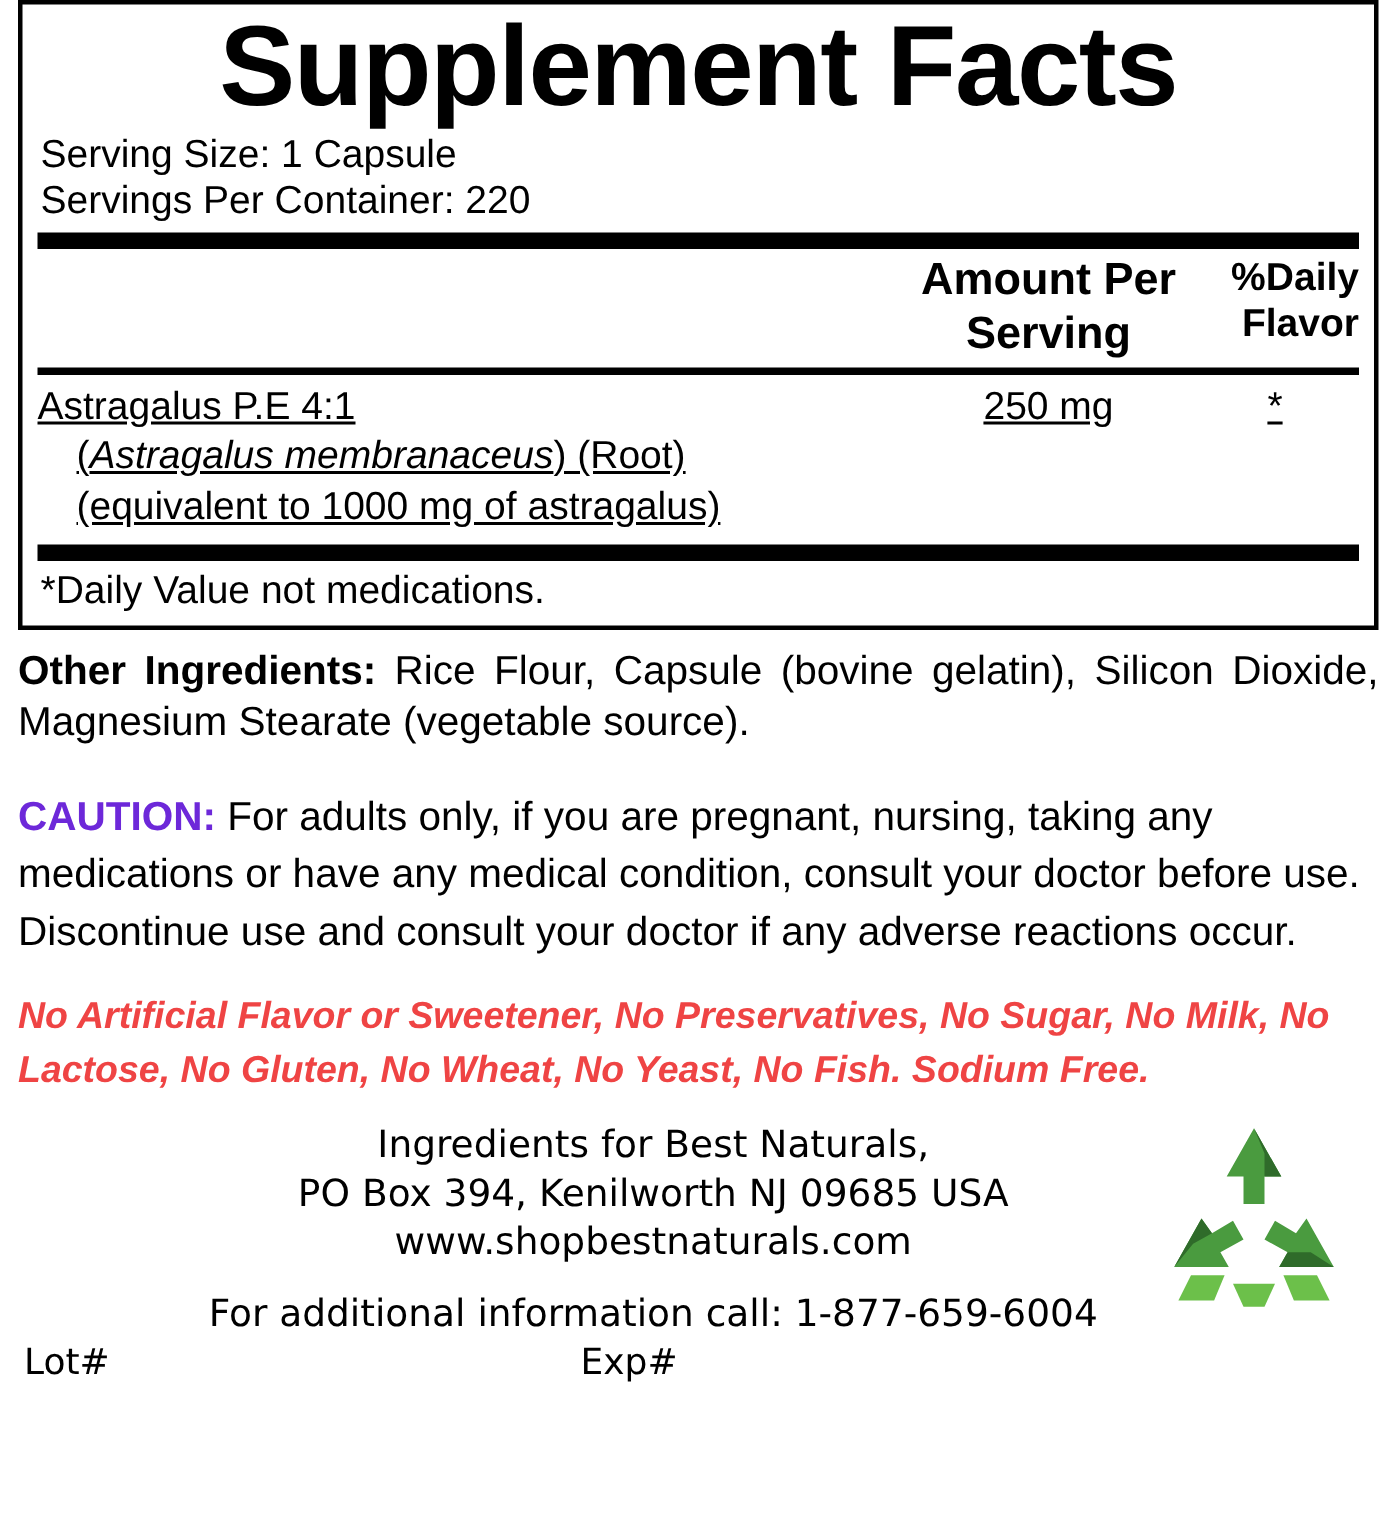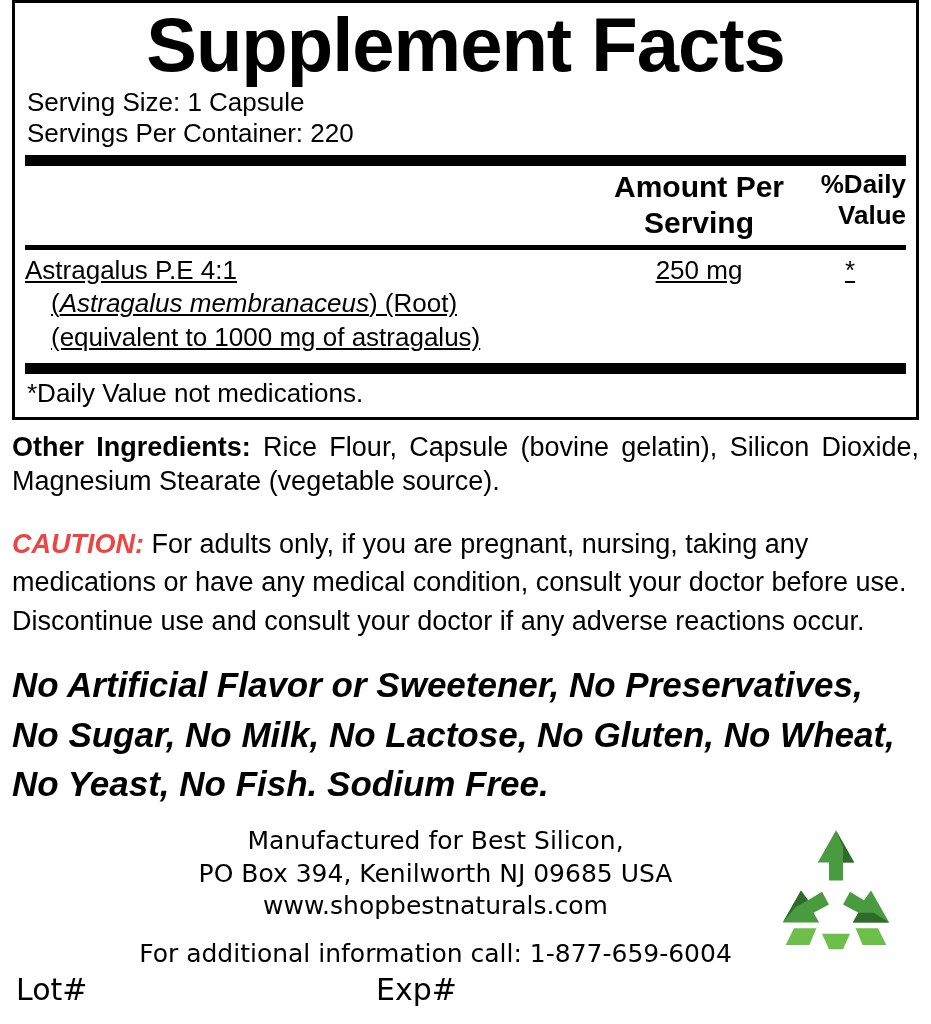--- a/index.html
+++ b/index.html
@@ -115,30 +115,29 @@
 
   
   .caution {
     font-size: 27px;
     line-height: 1.42;
     margin-top: 26px;
     text-align: left;
   }
   .caution .lbl {
     font-weight: bold;
+    color: #6d28d9;
+  }
+
+  
+  .claims {
+    font-size: 25px;
+    font-style: italic;
+    font-weight: bold;
     color: #ef4444;
-    font-style: italic;
-  }
-
-  
-  .claims {
-    font-size: 35px;
-    font-style: italic;
-    font-weight: bold;
-    color: #000000;
     line-height: 1.42;
     margin-top: 20px;
   }
 
   
   .footer {
     margin-top: 16px;
     position: relative;
   }
   .footer-lines {
@@ -151,24 +150,25 @@
   .footer-call {
     text-align: center;
     font-size: 25px;
     line-height: 1.3;
     font-family: "DejaVu Sans", sans-serif;
     padding-right: 60px;
     margin-top: 15px;
   }
   .lot-row {
     display: flex;
-    font-size: 30px;
+    font-size: 24px;
     font-family: "DejaVu Sans", sans-serif;
     margin-top: 2px;
     padding-left: 4px;
+    gap: 11px;
   }
   .lot-row .lot { width: 360px; }
   .recycle {
     position: absolute;
     right: 8px;
     top: -6px;
     width: 150px;
     height: 140px;
   }
 </style>
@@ -186,21 +186,21 @@
 
     <div class="rule-thick"></div>
 
     <div class="sf-headrow">
       <div class="sf-head-amount">
         <span>Amount Per</span><br>
         <span>Serving</span>
       </div>
       <div class="sf-head-dv">
         <span>%Daily</span><br>
-        <span>Value</span>
+        <span>Flavor</span>
       </div>
     </div>
 
     <div class="rule-med"></div>
 
     <div class="sf-row">
       <div class="sf-row-name">
         <span>Astragalus P.E 4:1</span>
         <span class="sub"><span>(</span><span class="ital">Astragalus membranaceus</span><span>) (Root)</span></span>
         <span class="sub">(equivalent to 1000 mg of astragalus)</span>
@@ -219,21 +219,21 @@
   </div>
 
   <div class="caution">
     <span class="lbl">CAUTION:</span><span> For adults only, if you are pregnant, nursing, taking any medications or have any medical condition, consult your doctor before use. Discontinue use and consult your doctor if any adverse reactions occur.</span>
   </div>
 
   <div class="claims">No Artificial Flavor or Sweetener, No Preservatives, No Sugar, No Milk, No Lactose, No Gluten, No Wheat, No Yeast, No Fish. Sodium Free.</div>
 
   <div class="footer">
     <div class="footer-lines">
-      <div>Manufactured for Best Silicon,</div>
+      <div>Ingredients for Best Naturals,</div>
       <div>PO Box 394, Kenilworth NJ 09685 USA</div>
       <div>www.shopbestnaturals.com</div>
     </div>
     <div class="footer-call">For additional information call: 1-877-659-6004</div>
     <div class="lot-row">
       <div class="lot">Lot#</div>
       <div>Exp#</div>
     </div>
 
     <svg class="recycle" viewBox="0 0 100 100">

